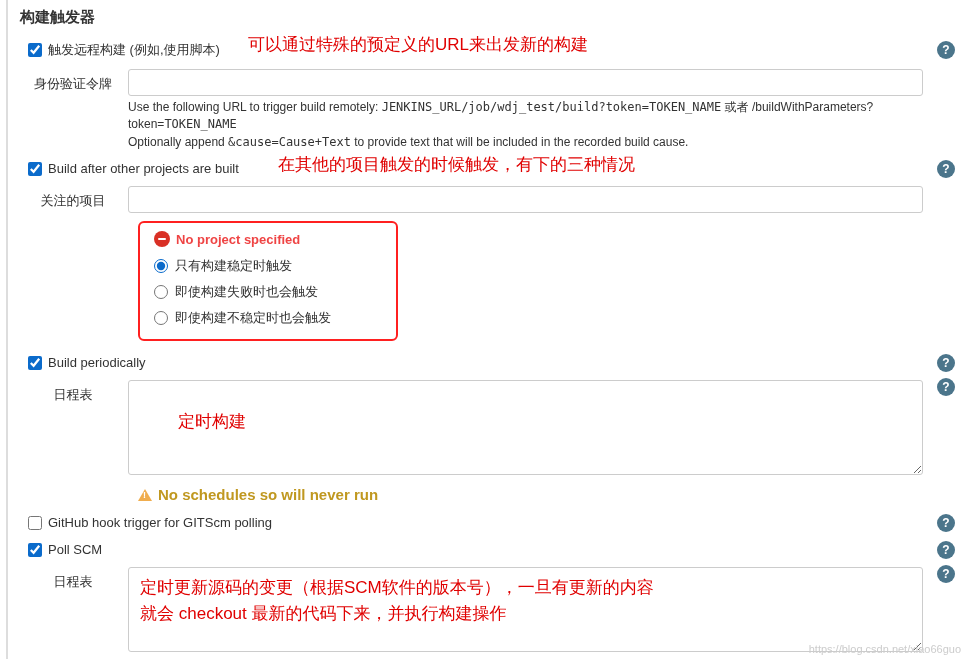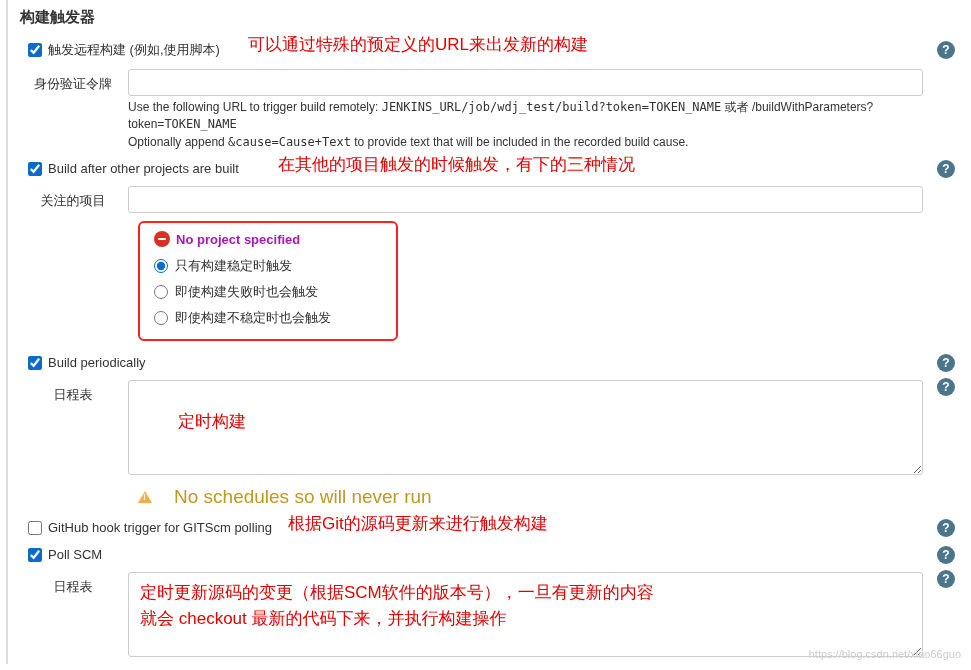--- a/index.html
+++ b/index.html
@@ -15,28 +15,28 @@
 .textarea { width: 100%; border: 1px solid #ccc; border-radius: 3px; padding: 5px 6px; font-size: 13px; background: #fff; min-height: 95px; resize: both; }
 .help-icon { width: 18px; height: 18px; border-radius: 50%; background: #4b758b; color: #fff; display: inline-flex; align-items: center; justify-content: center; font-weight: bold; font-size: 12px; cursor: pointer; flex: none; position: absolute; right: 16px; }
 .help-wrap { position: relative; }
 .desc-text { font-size: 12px; color: #333; line-height: 1.45; padding-top: 3px; }
 code { font-family: monospace; font-size: 12px; }
 .red-annot { color: #e00000; font-size: 17px; position: absolute; pointer-events: none; }
 .red-box { border: 2px solid #ff2020; border-radius: 6px; padding: 8px 14px; margin-left: 130px; width: 260px; margin-top: 4px; margin-bottom: 8px; }
 .error-row { display: flex; align-items: center; gap: 6px; margin-bottom: 6px; }
 .error-icon { width: 16px; height: 16px; border-radius: 50%; background: #d93025; display: inline-flex; align-items: center; justify-content: center; flex: none; }
 .error-icon::after { content: ""; width: 8px; height: 2.5px; background: #fff; border-radius: 1px; }
-.error-text { color: #a21caf; font-weight: bold; font-size: 13px; }
+.error-text { color: #ef4444; font-weight: bold; font-size: 13px; }
 .radio-row { display: flex; align-items: center; gap: 7px; padding: 4px 0; }
 .radio { width: 14px; height: 14px; accent-color: #0b6bcb; flex: none; }
 .radio-label { font-size: 13px; }
 .warn-row { display: flex; align-items: center; gap: 6px; padding-left: 130px; padding-top: 4px; padding-bottom: 6px; }
 .warn-icon { width: 0; height: 0; border-left: 7px solid transparent; border-right: 7px solid transparent; border-bottom: 12px solid #f0ad4e; position: relative; flex: none; }
 .warn-icon::after { content: "!"; position: absolute; left: -2px; top: 1px; font-size: 9px; font-weight: bold; color: #fff; }
-.warn-text { color: #c09820; font-weight: normal; font-size: 19px; margin-left: 16px; }
+.warn-text { color: #c09820; font-weight: bold; font-size: 15px; }
 .watermark { position: absolute; right: 10px; bottom: 4px; font-size: 11px; color: #ccc; }
 .left-border { border-left: 2px solid #ddd; margin-left: 6px; }
 </style>
 </head>
 <body>
 
 <div class="left-border">
 
 <div class="section-title">构建触发器</div>
 
@@ -107,21 +107,20 @@
 </div>
 
 <div class="warn-row">
   <span class="warn-icon"></span>
   <span class="warn-text">No schedules so will never run</span>
 </div>
 
 <div class="checkbox-row help-wrap">
   <input type="checkbox" class="checkbox" style="">
   <span class="checkbox-label">GitHub hook trigger for GITScm polling</span>
-  <span class="red-annot" style="left:280px; top:-2px;">根据Git的源码更新来进行触发构建</span>
   <span class="help-icon">?</span>
 </div>
 
 <div class="checkbox-row help-wrap">
   <input type="checkbox" class="checkbox" checked="" style="">
   <span class="checkbox-label">Poll SCM</span>
   <span class="help-icon">?</span>
 </div>
 
 <div class="row help-wrap">

